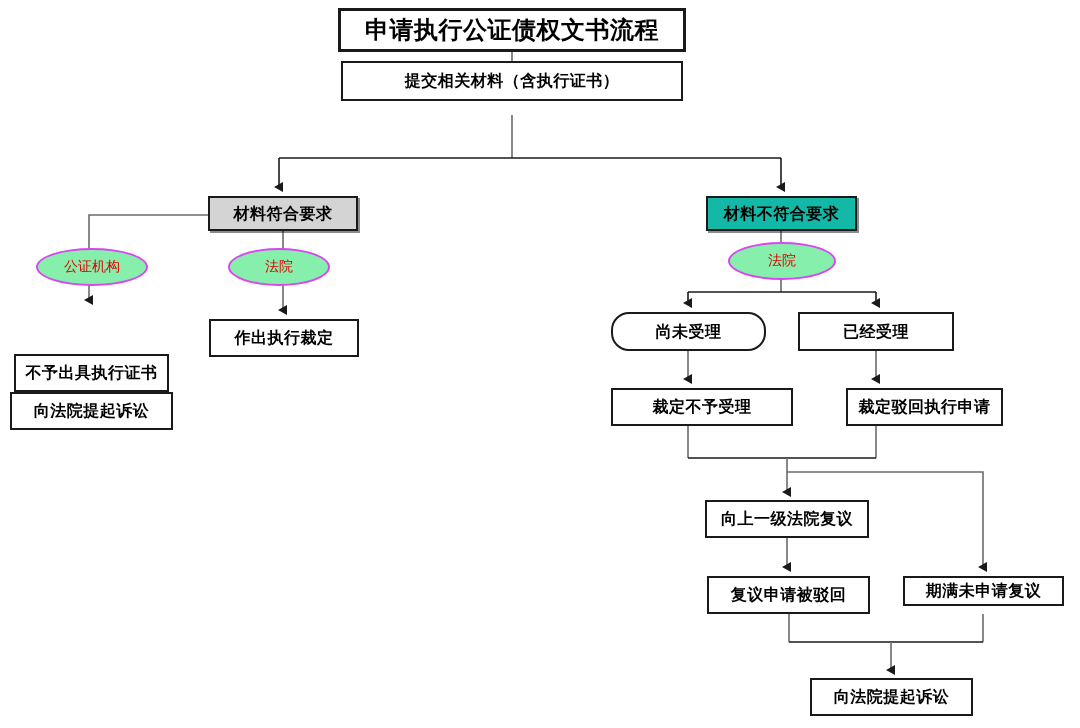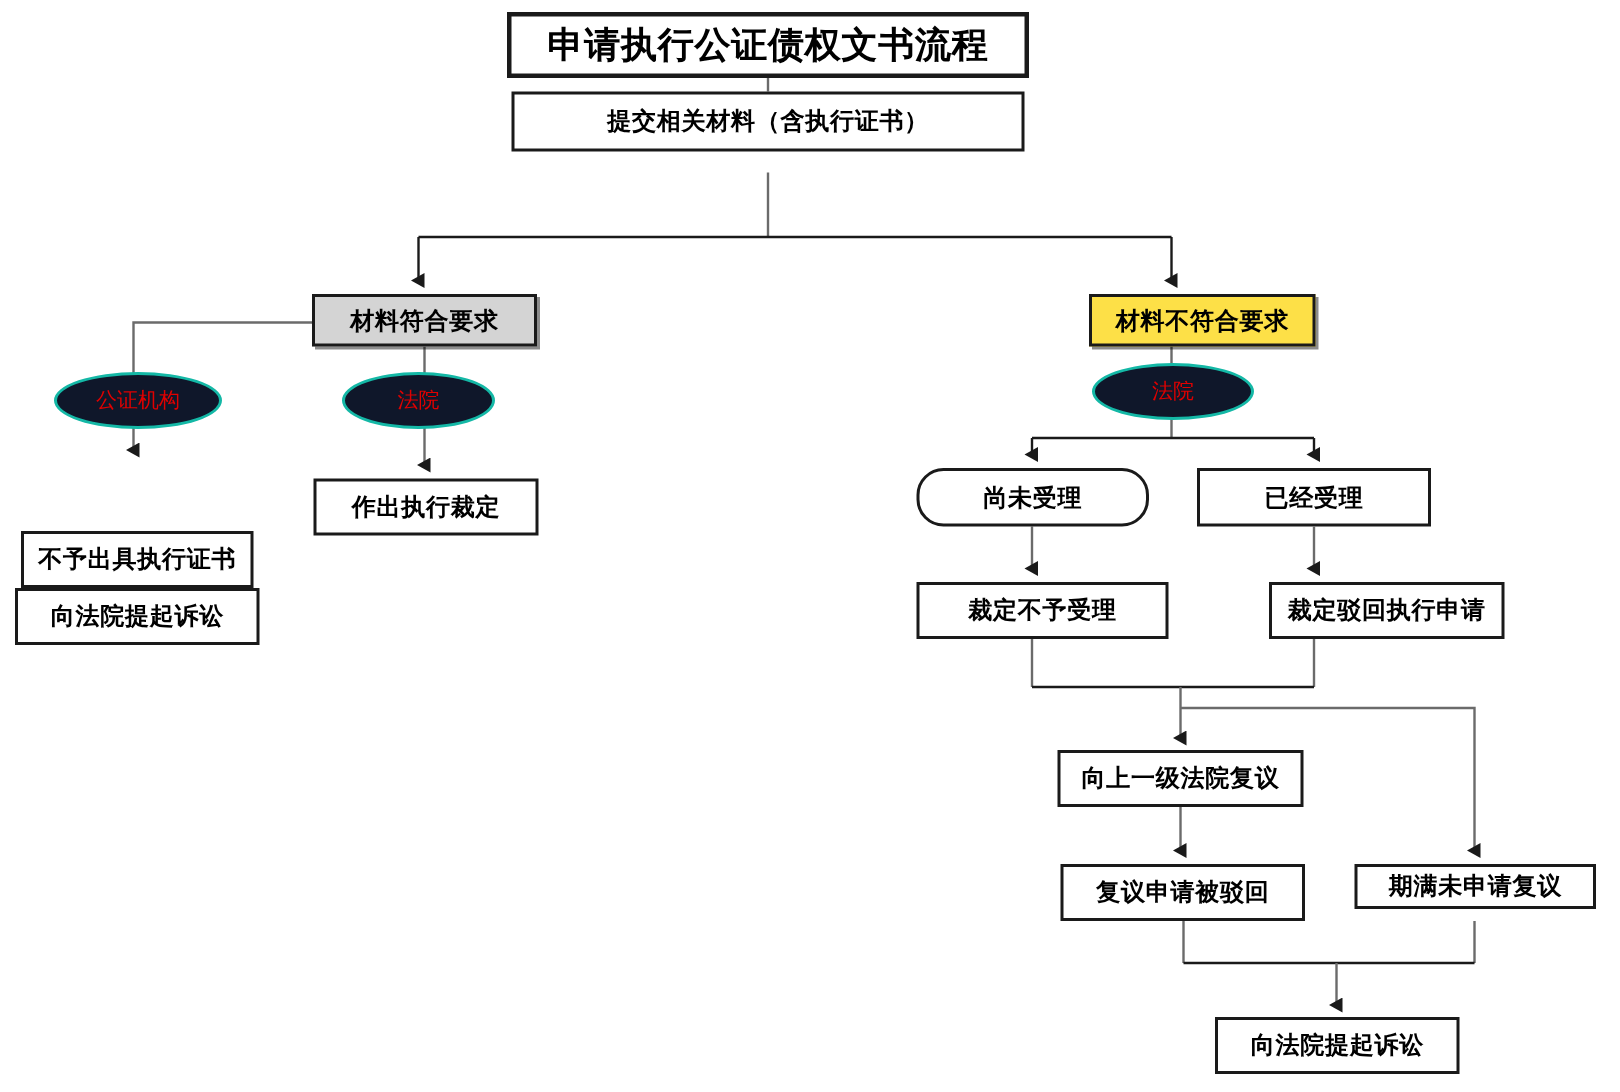--- a/index.html
+++ b/index.html
@@ -45,33 +45,32 @@
   }
   .node.step {
     font-size: 16px;
   }
   .node.gray {
     background: #d4d4d4;
     border-color: #1a1a1a;
     box-shadow: 2px 2px 0 rgba(0,0,0,0.45);
   }
   .node.orange {
-    background: #fde047;
+    background: #14b8a6;
     border-color: #1a1a1a;
     box-shadow: 2px 2px 0 rgba(0,0,0,0.45);
-    margin-left: 20px;
   }
   .ellipse {
     position: absolute;
     box-sizing: border-box;
     display: flex;
     align-items: center;
     justify-content: center;
-    background: #0f172a;
-    border: 2px solid #14b8a6;
+    background: #86efac;
+    border: 2px solid #d946ef;
     border-radius: 50%;
     color: #e00000;
     font-size: 14px;
     font-weight: normal;
     z-index: 4;
   }
 </style>
 </head>
 <body>
 
@@ -168,21 +167,21 @@
   </div>
 
   <div class="node step" style="left:611px; top:312px; width:155px; height:39px;border-radius:18px;">
     <span>尚未受理</span>
   </div>
 
   <div class="node step" style="left:798px; top:312px; width:156px; height:39px;">
     <span>已经受理</span>
   </div>
 
-  <div class="node step" style="left:611px; top:388px; width:168px; height:38px;">
+  <div class="node step" style="left:611px; top:388px; width:182px; height:38px;">
     <span>裁定不予受理</span>
   </div>
 
   <div class="node step" style="left:798px; top:388px; width:157px; height:38px;margin-left:48px;">
     <span>裁定驳回执行申请</span>
   </div>
 
   <div class="node step" style="left:707px; top:576px; width:163px; height:38px;">
     <span>复议申请被驳回</span>
   </div>

